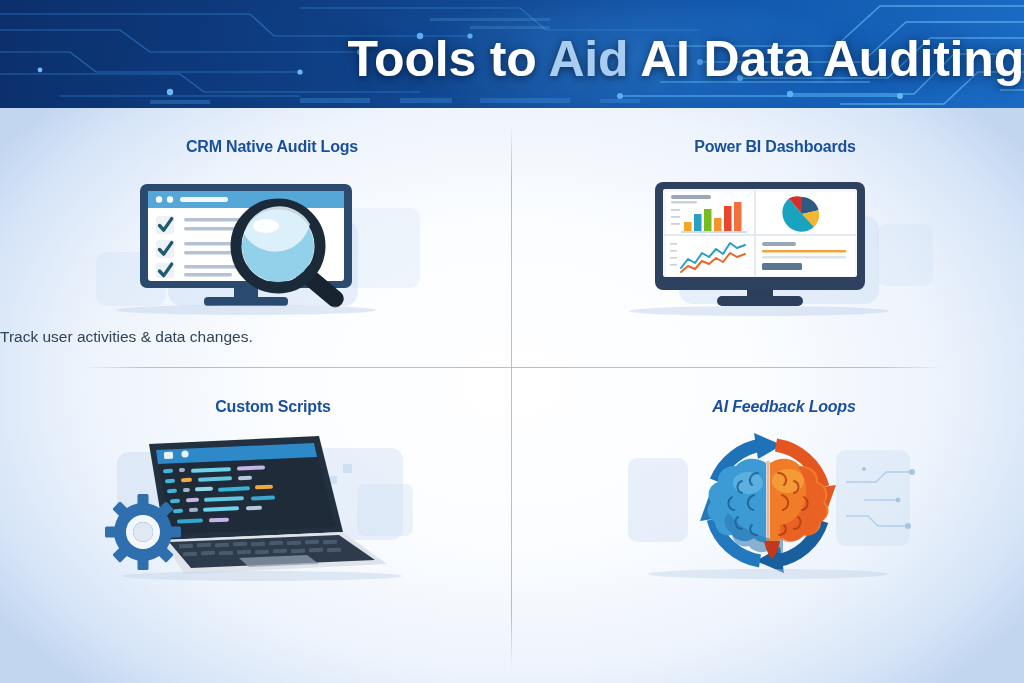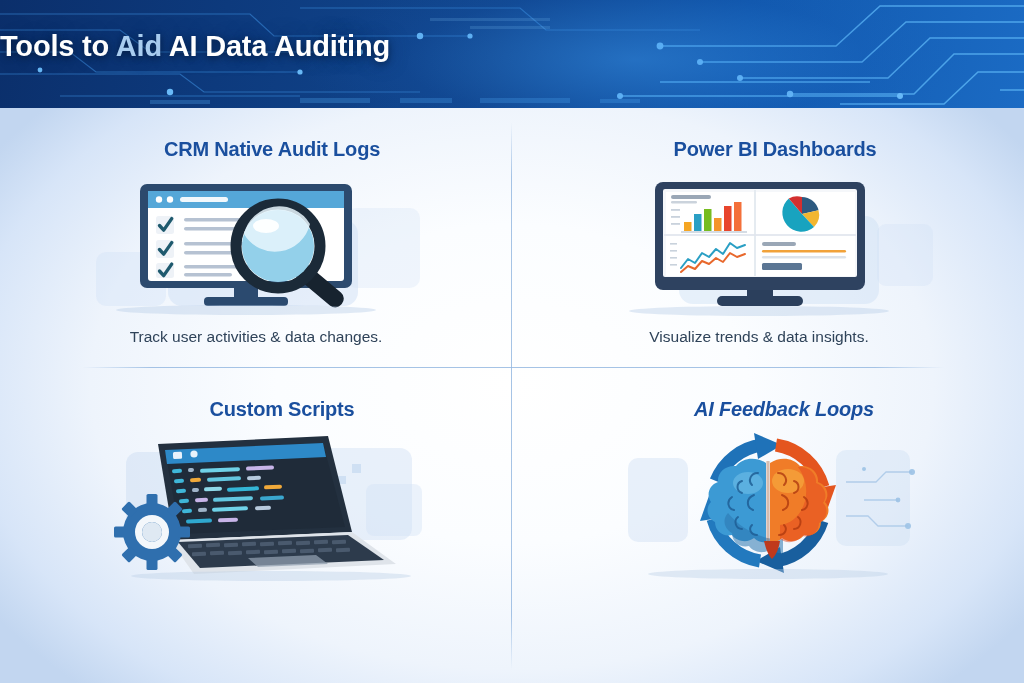--- a/index.html
+++ b/index.html
@@ -34,22 +34,22 @@
     position: absolute;
     left: 0; top: 0;
     width: 1024px; height: 108px;
     background: radial-gradient(ellipse 420px 120px at 62% 55%, rgba(60,150,235,0.45) 0%, rgba(25,95,190,0.12) 55%, rgba(0,0,0,0) 80%);
     pointer-events: none;
   }
   #header-title {
     position: absolute;
     left: 0; top: 30px;
     width: 1024px;
-    text-align: left;
-    font-size: 29px;
+    text-align: right;
+    font-size: 50px;
     font-weight: bold;
     letter-spacing: -0.2px;
     color: #ffffff;
     text-shadow: 0 2px 7px rgba(0,0,0,0.42), 0 0 18px rgba(10,40,90,0.5);
     white-space: nowrap;
   }
   #header-title .accent { color: #a9cdf0; }
 
   
   #body {
@@ -76,39 +76,38 @@
     background: linear-gradient(90deg, rgba(150,185,225,0) 0%, rgba(150,185,225,0.85) 8%, rgba(150,185,225,0.85) 92%, rgba(150,185,225,0) 100%);
   }
 
   .quad {
     position: absolute;
     width: 512px;
     height: 260px;
   }
   .quad.q1 { left: 0;   top: 0;   }
   .quad.q2 { left: 503px; top: 0; }
-  .quad.q3 { left: 10px;   top: 260px; }
+  .quad.q3 { left: 1px;   top: 260px; }
   .quad.q4 { left: 512px; top: 260px; font-style: italic; }
 
   .q-title {
     position: absolute;
     left: 0; top: 30px;
     width: 544px;
     text-align: center;
-    font-size: 20px;
+    font-size: 16px;
     font-weight: bold;
     color: #1a4f9e;
     letter-spacing: -0.2px;
     white-space: nowrap;
   }
   .q-caption {
     position: absolute;
     left: 0; bottom: 22px;
     width: 512px;
-    text-align: center;
     font-size: 15.5px;
     color: #2f4359;
     white-space: nowrap;
   }
   .q-art {
     position: absolute;
     left: 56px; top: 56px;
     width: 400px;
     height: 158px;
   }
@@ -290,21 +289,20 @@
             <rect x="203" y="92" width="84" height="2.4" rx="1.2" fill="#dde3ea"></rect>
             <rect x="203" y="99" width="40" height="7" rx="1.5" fill="#5b7694"></rect>
           </g>
 
           <line x1="196" y1="26" x2="196" y2="112" stroke="#dfe5ec" stroke-width="1.4"></line>
           <line x1="105" y1="71" x2="297" y2="71" stroke="#dfe5ec" stroke-width="1.4"></line>
 
           <ellipse cx="200" cy="147" rx="130" ry="5" fill="#b8cde6" opacity="0.42"></ellipse>
         </svg>
       </div>
-      <div class="q-caption">Visualize trends &amp; data insights.</div>
     </div>
 
     <div class="quad q3">
       <div class="q-title">Custom Scripts</div>
       <div class="q-art">
         <svg viewBox="0 0 400 158">
           <rect x="60" y="28" width="96" height="96" rx="12" fill="#cadcf2" opacity="0.45"></rect>
           <rect x="250" y="24" width="96" height="92" rx="12" fill="#cadcf2" opacity="0.40"></rect>
           <rect x="300" y="60" width="56" height="52" rx="8" fill="#cfe0f5" opacity="0.38"></rect>
           <g fill="#bcd4ef" opacity="0.55">

